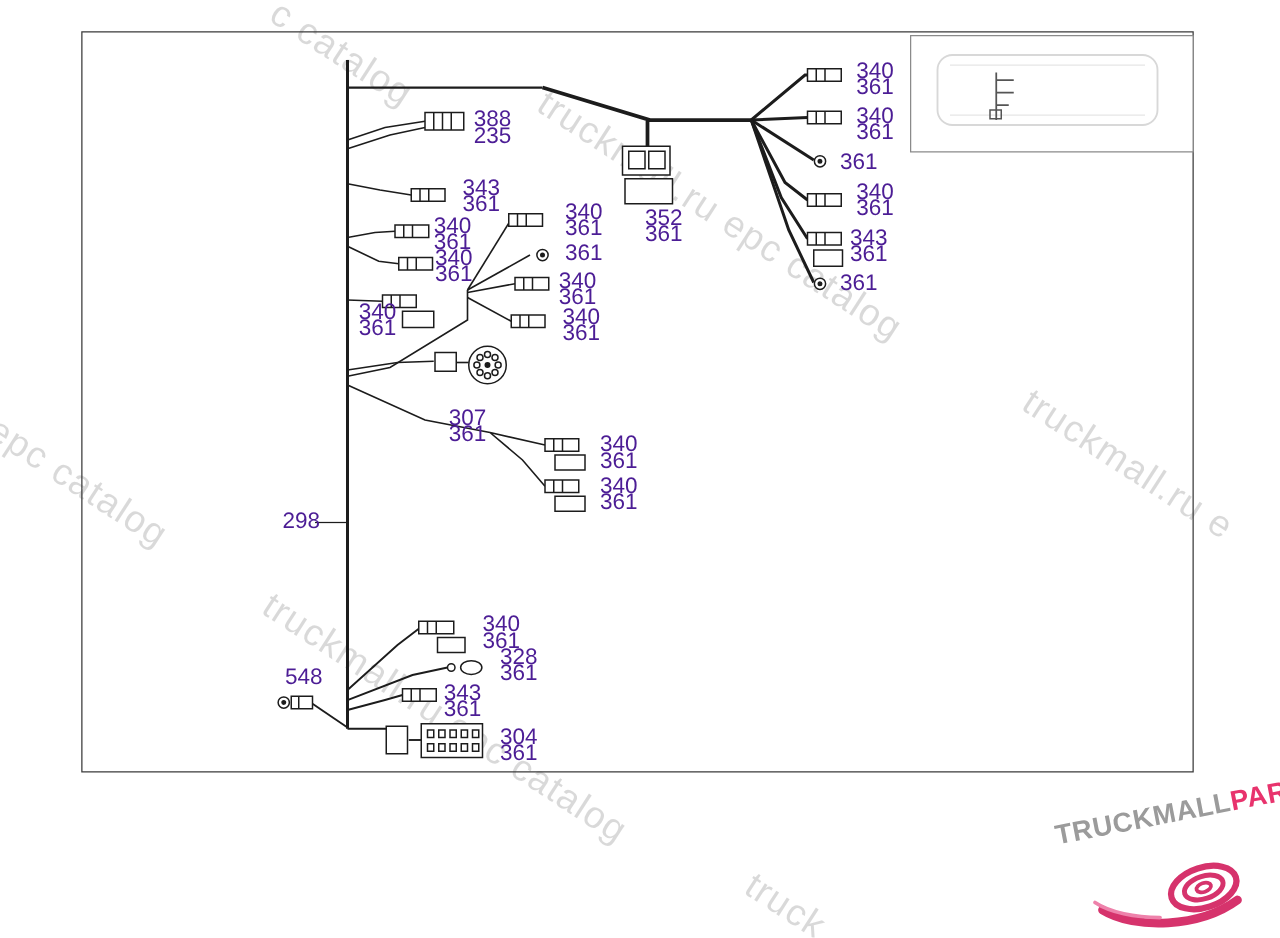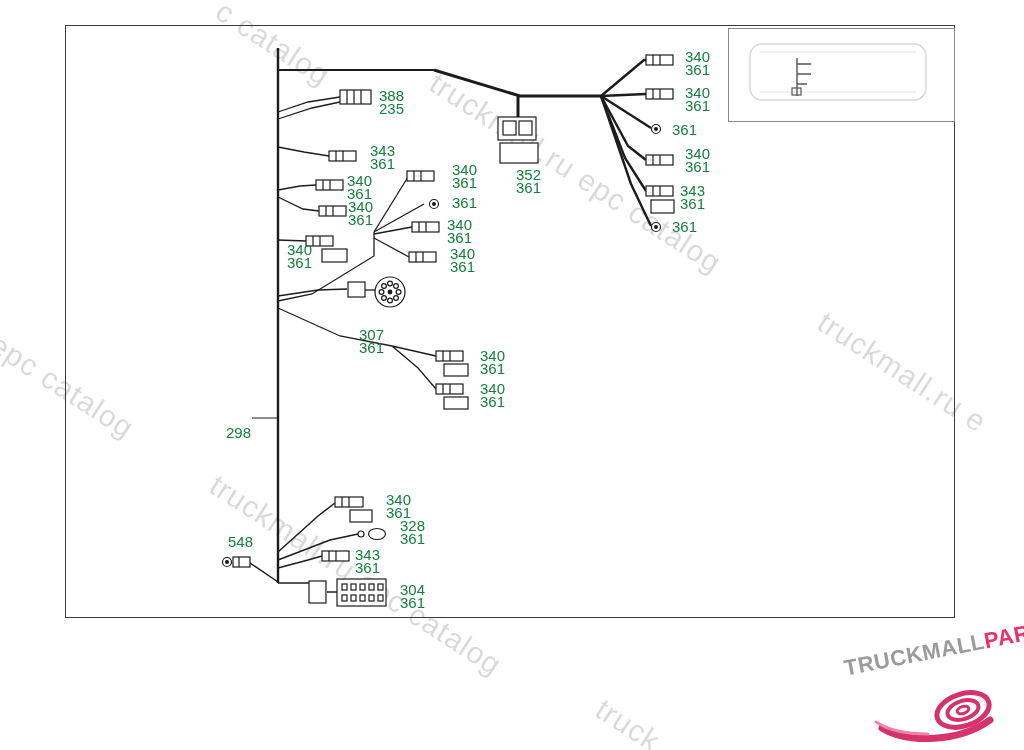--- a/index.html
+++ b/index.html
@@ -8,21 +8,21 @@
     font-family:"Liberation Sans",sans-serif;
   }
   .stage{position:absolute;left:0;top:0;width:1024px;height:750px;overflow:hidden;}
   svg.diagram{position:absolute;left:0;top:0;}
   .wm{
     position:absolute;font-size:30px;letter-spacing:1px;white-space:nowrap;
     color:rgba(0,0,0,0.15);transform:rotate(33deg);transform-origin:0 0;
     pointer-events:none;font-family:"Liberation Sans",sans-serif;
   }
   .lbl{
-    position:absolute;font-size:15px;line-height:13px;color:#15803d;
+    position:absolute;font-size:18px;line-height:13px;color:#4c1d95;
     font-family:"Liberation Sans",sans-serif;
   }
   .lbl span{display:block;}
   .logo{
     position:absolute;left:842px;top:656px;font-weight:bold;font-size:22px;
     letter-spacing:.5px;transform:rotate(-11deg);transform-origin:0 0;white-space:nowrap;
   }
   .logo .g{color:#9b9b9b;}
   .logo .p{color:#e8336d;}
   .swirl{position:absolute;left:868px;top:676px;}
@@ -294,21 +294,21 @@
       <span>361</span>
     </div>
   <div class="lbl" style="left:480px;top:349px">
       <span>340</span>
       <span>361</span>
     </div>
   <div class="lbl" style="left:480px;top:382px">
       <span>340</span>
       <span>361</span>
     </div>
-  <div class="lbl" style="left:226px;top:426px">
+  <div class="lbl" style="left:226px;top:410px">
       <span>298</span>
     </div>
   <div class="lbl" style="left:386px;top:493px">
       <span>340</span>
       <span>361</span>
     </div>
   <div class="lbl" style="left:400px;top:519px">
       <span>328</span>
       <span>361</span>
     </div>

